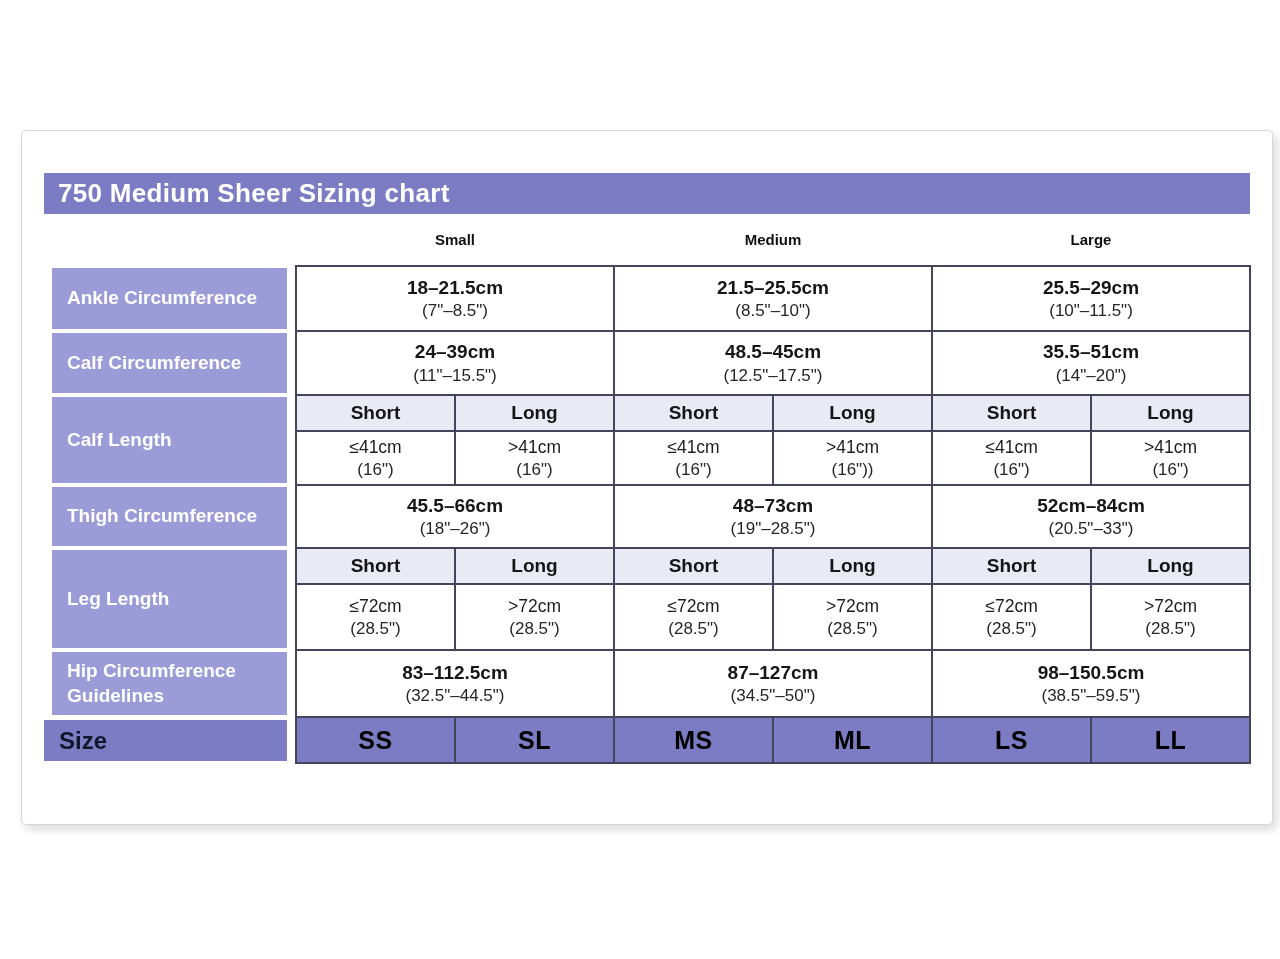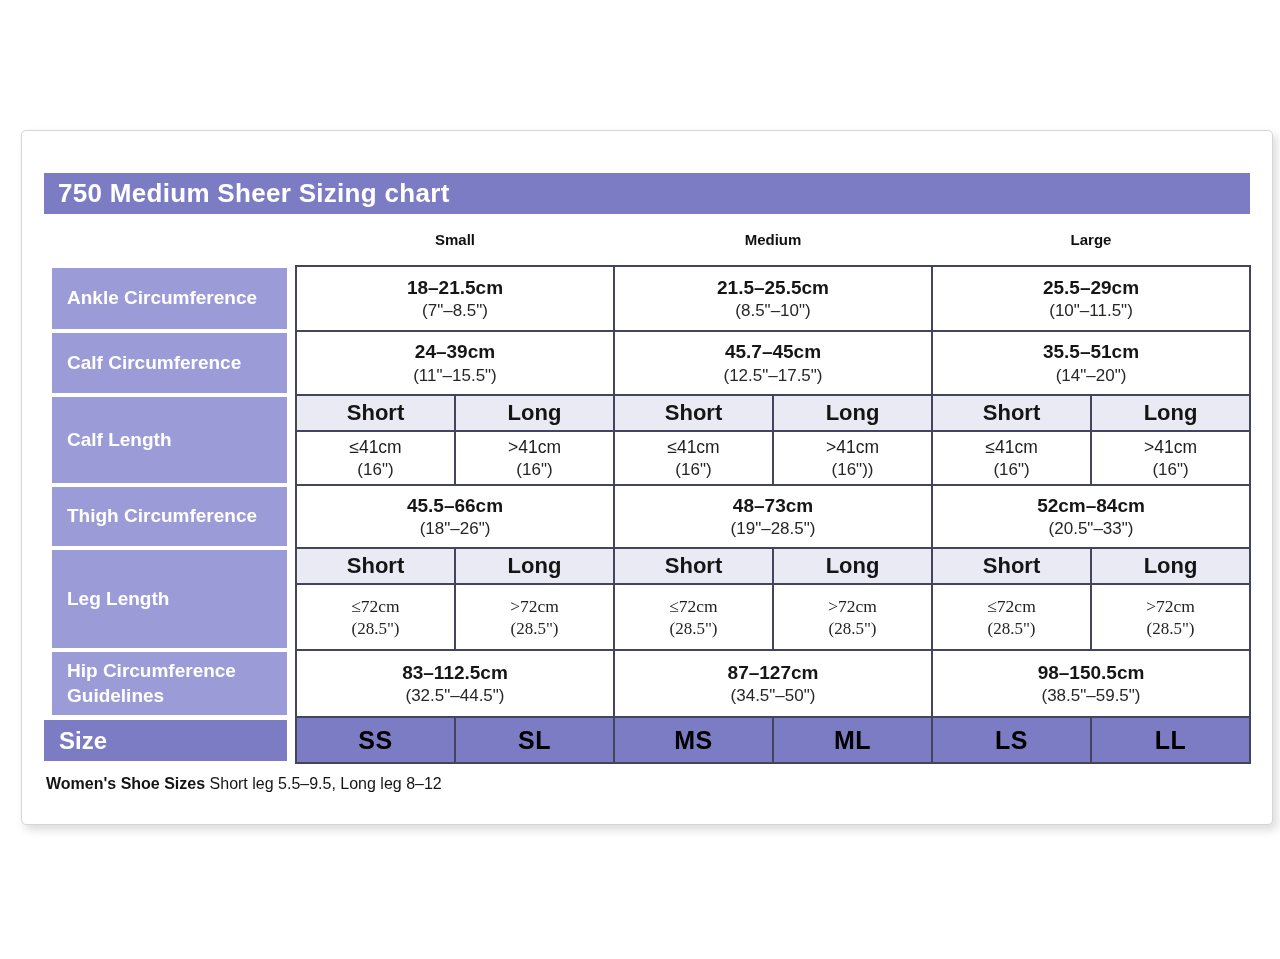--- a/index.html
+++ b/index.html
@@ -86,43 +86,43 @@
     background: #ffffff;
     padding: 4px 2px;
   }
   td.val .l1 { font-size: 19px; font-weight: 700; color: #161616; line-height: 1.3; }
   td.val .l2 { font-size: 17px; font-weight: 400; color: #262626; line-height: 1.25; }
   td.val.minor .l1 { font-size: 17.5px; font-weight: 400; color: #1d1d1d; }
   
   td.subhead {
     border: 2px solid var(--border-dark);
     background: var(--subheader-lavender);
-    font-size: 22px;
+    font-size: 19px;
     font-weight: 700;
     color: #151515;
     height: 36px;
   }
   
   tr.r-ankle  td.val { height: 65px; }
   tr.r-calfc  td.val { height: 64px; }
   tr.r-calfv  td.val { height: 54px; }
   tr.r-thigh  td.val { height: 63px; }
-  tr.r-legv   td.val { height: 66px; font-family: Liberation Serif, serif; }
+  tr.r-legv   td.val { height: 66px; }
   tr.r-hip    td.val { height: 67px; border-radius: 20px; }
   
   th.size-label {
     background-color: var(--title-purple);
     background-clip: content-box;
     padding: 3px 8px 2px 0;
     border: none;
   }
   th.size-label .lab {
     text-align: left;
     padding-left: 15px;
-    color: #ffffff;
+    color: #0f172a;
     font-size: 24px;
     font-weight: 700;
   }
   td.size-cell {
     height: 46px;
     border: 2px solid var(--border-dark);
     background: var(--title-purple);
     color: #000000;
     font-size: 25px;
     font-weight: 700;
@@ -182,21 +182,21 @@
 
       <tr class="r-calfc">
         <th class="rowlabel">
               <div class="lab">Calf Circumference</div>
             </th>
         <td class="val" colspan="2">
               <div class="l1">24–39cm</div>
               <div class="l2">(11"–15.5")</div>
             </td>
         <td class="val" colspan="2">
-              <div class="l1">45.7–45cm</div>
+              <div class="l1">48.5–45cm</div>
               <div class="l2">(12.5"–17.5")</div>
             </td>
         <td class="val" colspan="2">
               <div class="l1">35.5–51cm</div>
               <div class="l2">(14"–20")</div>
             </td>
       </tr>
 
       <tr>
         <th class="rowlabel" rowspan="2">
@@ -319,19 +319,15 @@
         <td class="size-cell">SS</td>
         <td class="size-cell">SL</td>
         <td class="size-cell">MS</td>
         <td class="size-cell">ML</td>
         <td class="size-cell">LS</td>
         <td class="size-cell">LL</td>
       </tr>
     </tbody>
       </table>
 
-    <p class="footnote">
-      <b>Women's Shoe Sizes</b>
-      <span>Short leg 5.5–9.5, Long leg 8–12</span>
-    </p>
 
   </div>
 </div>
 
 </body></html>

